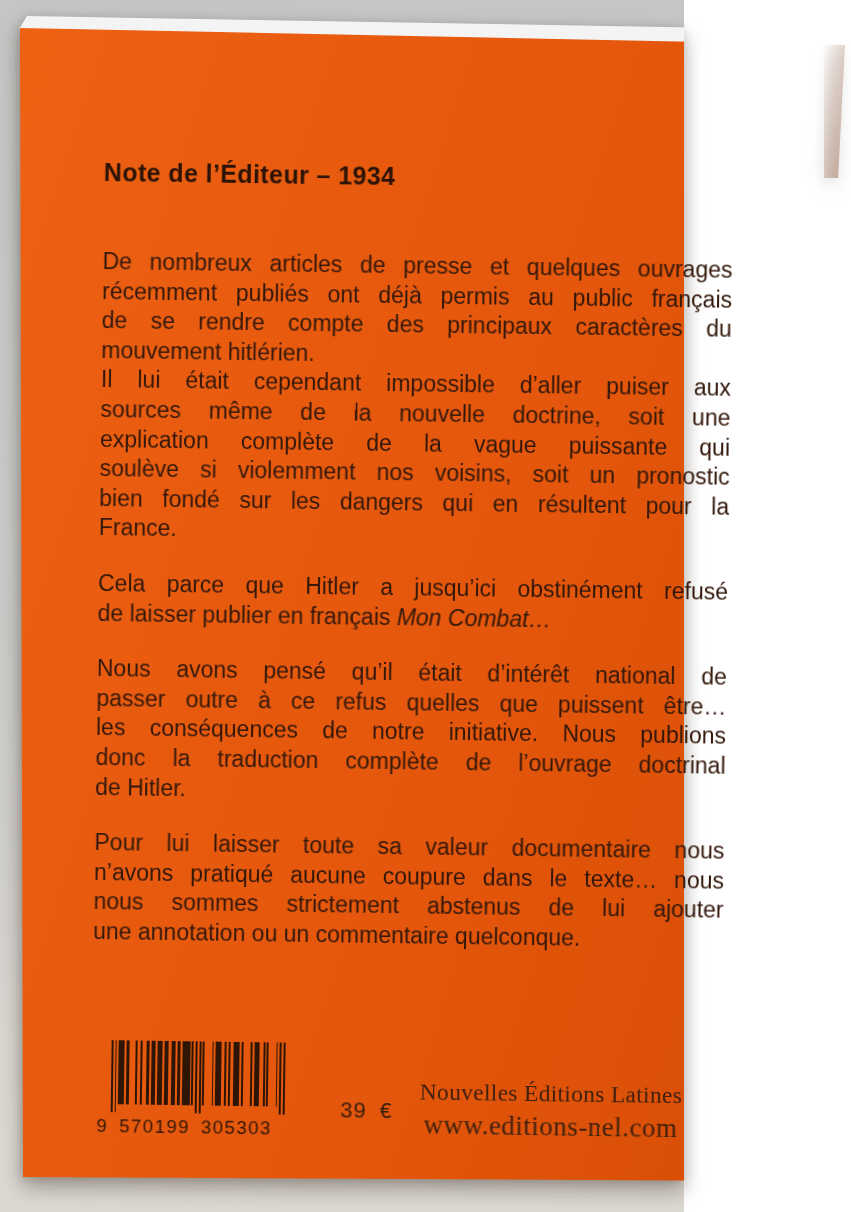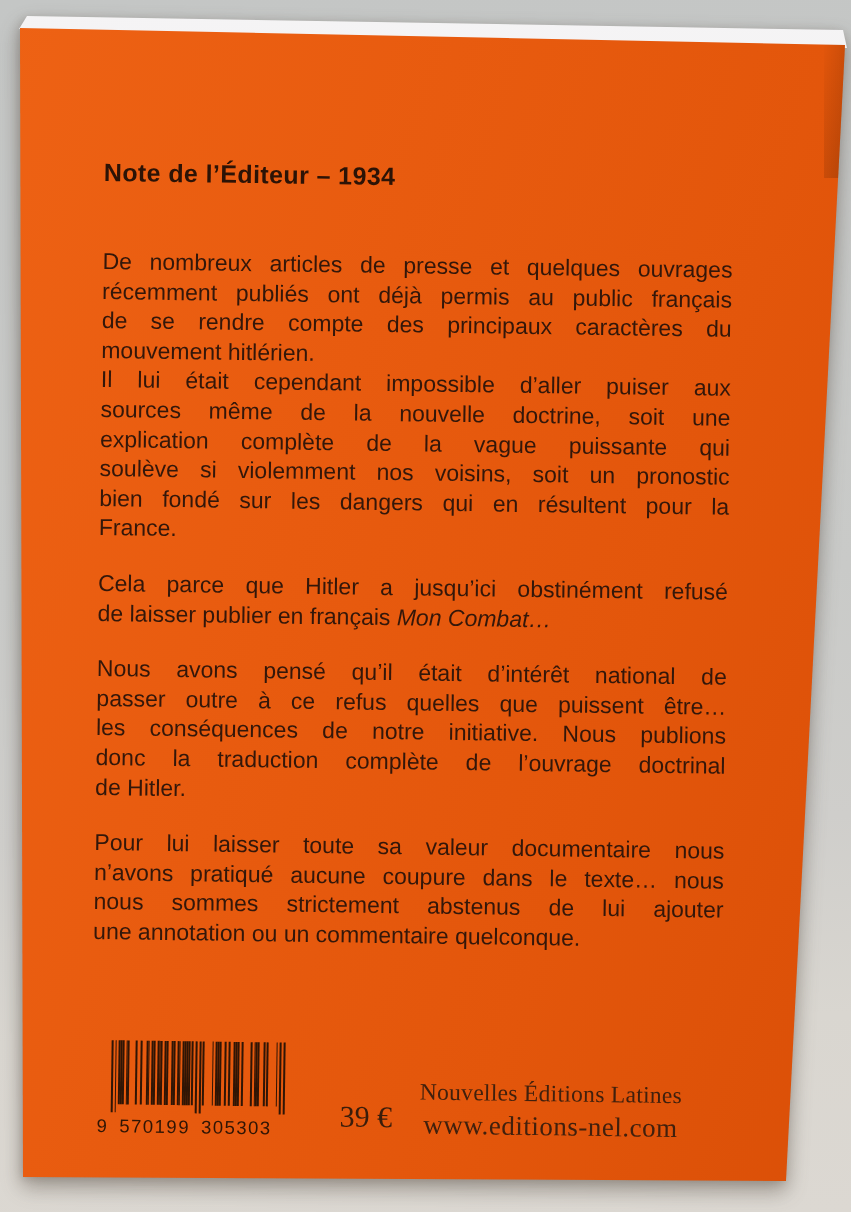--- a/index.html
+++ b/index.html
@@ -1,17 +1,17 @@
 <!DOCTYPE html>
 <html><head>
 <meta charset="utf-8">
 <style>
   html,body{margin:0;padding:0;}
   body{width:851px;height:1212px;overflow:hidden;font-family:"Liberation Sans",sans-serif;}
-  .scene{position:relative;width:851px;height:1212px;
+  .scene{position:relative;width:684px;height:1212px;
     background:linear-gradient(178deg,#c4c6c5 0%,#c9cac8 48%,#cfcecb 68%,#d9d6d0 84%,#dcd8d2 100%);}
   .book{position:absolute;inset:0;filter:drop-shadow(0 9px 10px rgba(70,60,50,.38)) drop-shadow(-2px 2px 4px rgba(90,80,70,.25));}
   .pages{position:absolute;inset:0;
     clip-path:polygon(27px 16px,843px 30px,847px 48px,19px 29px);
     background:linear-gradient(180deg,#f5f4f5 0%,#ecebee 55%,#d9d8dc 100%);}
   .cover{position:absolute;inset:0;
     clip-path:polygon(20px 28px,845px 45px,786px 1181px,23px 1177px);
     background:linear-gradient(108deg,#ee6214 0%,#e85b0f 38%,#e3560b 68%,#da4f07 100%);}
   .edge-shade{position:absolute;left:824px;top:38px;width:24px;height:140px;
     background:linear-gradient(100deg,rgba(120,45,0,0) 0%,rgba(110,40,0,.38) 90%);}
@@ -26,22 +26,22 @@
   .ital{font-style:italic;}
   .barcode{position:absolute;left:6px;top:882px;width:190px;}
   .bars{margin-left:14px;width:174px;height:74px;display:flex;align-items:flex-start;}
   .bars .m{flex:0 0 1.83px;height:64px;}
   .bars .m.b{background:#2f1505;}
   .bars .m.g{height:72px;}
   .digits{margin-top:1px;display:flex;align-items:baseline;font-size:18.5px;
     letter-spacing:1.5px;color:#2f1505;}
   .digits span{margin-right:11px;}
   .digits span:last-child{margin-right:8px;}
-  .price{position:absolute;left:249px;top:938px;font-family:Liberation Serif, serif;
-    font-size:30px;color:#3a1d0b;}
+  .price{position:absolute;left:249px;top:938px;font-family:Liberation Mono, monospace;
+    font-size:22px;color:#3a1d0b;}
   .publisher{position:absolute;left:300px;top:916px;width:320px;text-align:center;
     font-family:"Liberation Serif",serif;color:#40200d;}
   .pub-name{font-size:23.5px;letter-spacing:.3px;}
   .pub-site{font-size:27px;margin-top:4px;letter-spacing:.5px;}
 </style>
 </head>
 <body>
 
 <div class="scene">
   <div class="book">

